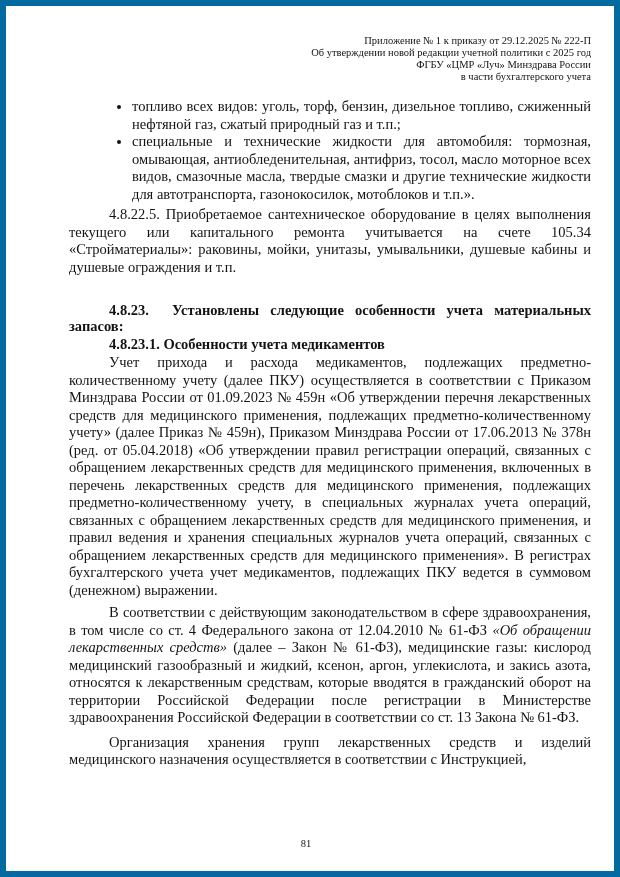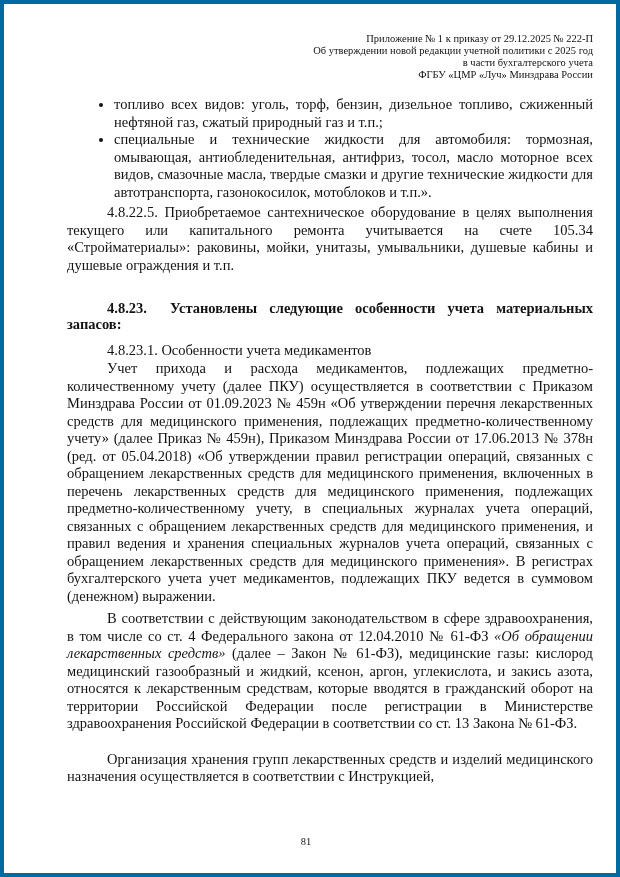--- a/index.html
+++ b/index.html
@@ -6,21 +6,21 @@
     margin: 0;
     padding: 0;
     background: #ffffff;
   }
   .page {
     position: relative;
     width: 620px;
     height: 877px;
     box-sizing: border-box;
     background: #ffffff;
-    border: 4px solid #0369a1;
+    border: 6px solid #0369a1;
     padding: 29px 23px 0 63px;
     font-family: "Liberation Serif", "DejaVu Serif", serif;
     color: #131313;
     overflow: hidden;
   }
   .doc-header {
     text-align: right;
     font-size: 10.5px;
     line-height: 12px;
   }
@@ -32,67 +32,67 @@
     line-height: 17.5px;
     text-align: justify;
   }
   ul.bullets {
     margin: 15px 0 0 0;
     padding-left: 47px;
     list-style: disc outside;
   }
   ul.bullets li {
     text-align: justify;
+    margin-left: 16px;
   }
   p.para {
     margin: 0;
     text-indent: 40px;
   }
   p.para-1 { margin-top: 3px; }
   .heading-1 {
     margin-top: 26px;
     font-weight: bold;
     line-height: 16px;
     text-indent: 40px;
     text-align: justify;
   }
   .heading-1 .tab-gap {
     display: inline-block;
     width: 23px;
   }
   .heading-2 {
-    margin-top: 8px;
-    font-weight: normal;
+    font-weight: bold;
     line-height: 20px;
     text-indent: 40px;
   }
   p.para-2 { }
   p.para-3 { margin-top: 5px; }
-  p.para-4 { margin-top: 18px; }
+  p.para-4 { margin-top: 7px; }
   .italic { font-style: italic; }
   .page-footer {
     position: absolute;
     left: 0;
     right: 8px;
     top: 832px;
     text-align: center;
     font-size: 10.5px;
     line-height: 12px;
   }
 </style>
 </head>
 <body>
 
 <div class="page">
 
   <div class="doc-header">
     <span class="hline">Приложение № 1 к приказу от 29.12.2025 № 222-П</span>
     <span class="hline">Об утверждении новой редакции учетной политики с 2025 год</span>
+    <span class="hline">ФГБУ «ЦМР «Луч» Минздрава России</span>
     <span class="hline">в части бухгалтерского учета</span>
-    <span class="hline">ФГБУ «ЦМР «Луч» Минздрава России</span>
   </div>
 
   <div class="body-text">
 
     <ul class="bullets">
       <li>топливо всех видов: уголь, торф, бензин, дизельное топливо, сжиженный нефтяной газ, сжатый природный газ и т.п.;</li>
       <li>специальные и технические жидкости для автомобиля: тормозная, омывающая, антиобледенительная, антифриз, тосол, масло моторное всех видов, смазочные масла, твердые смазки и другие технические жидкости для автотранспорта, газонокосилок, мотоблоков и т.п.».</li>
     </ul>
 
     <p class="para para-1">4.8.22.5. Приобретаемое сантехническое оборудование в целях выполнения текущего или капитального ремонта учитывается на счете 105.34 «Стройматериалы»: раковины, мойки, унитазы, умывальники, душевые кабины и душевые ограждения и т.п.</p>

